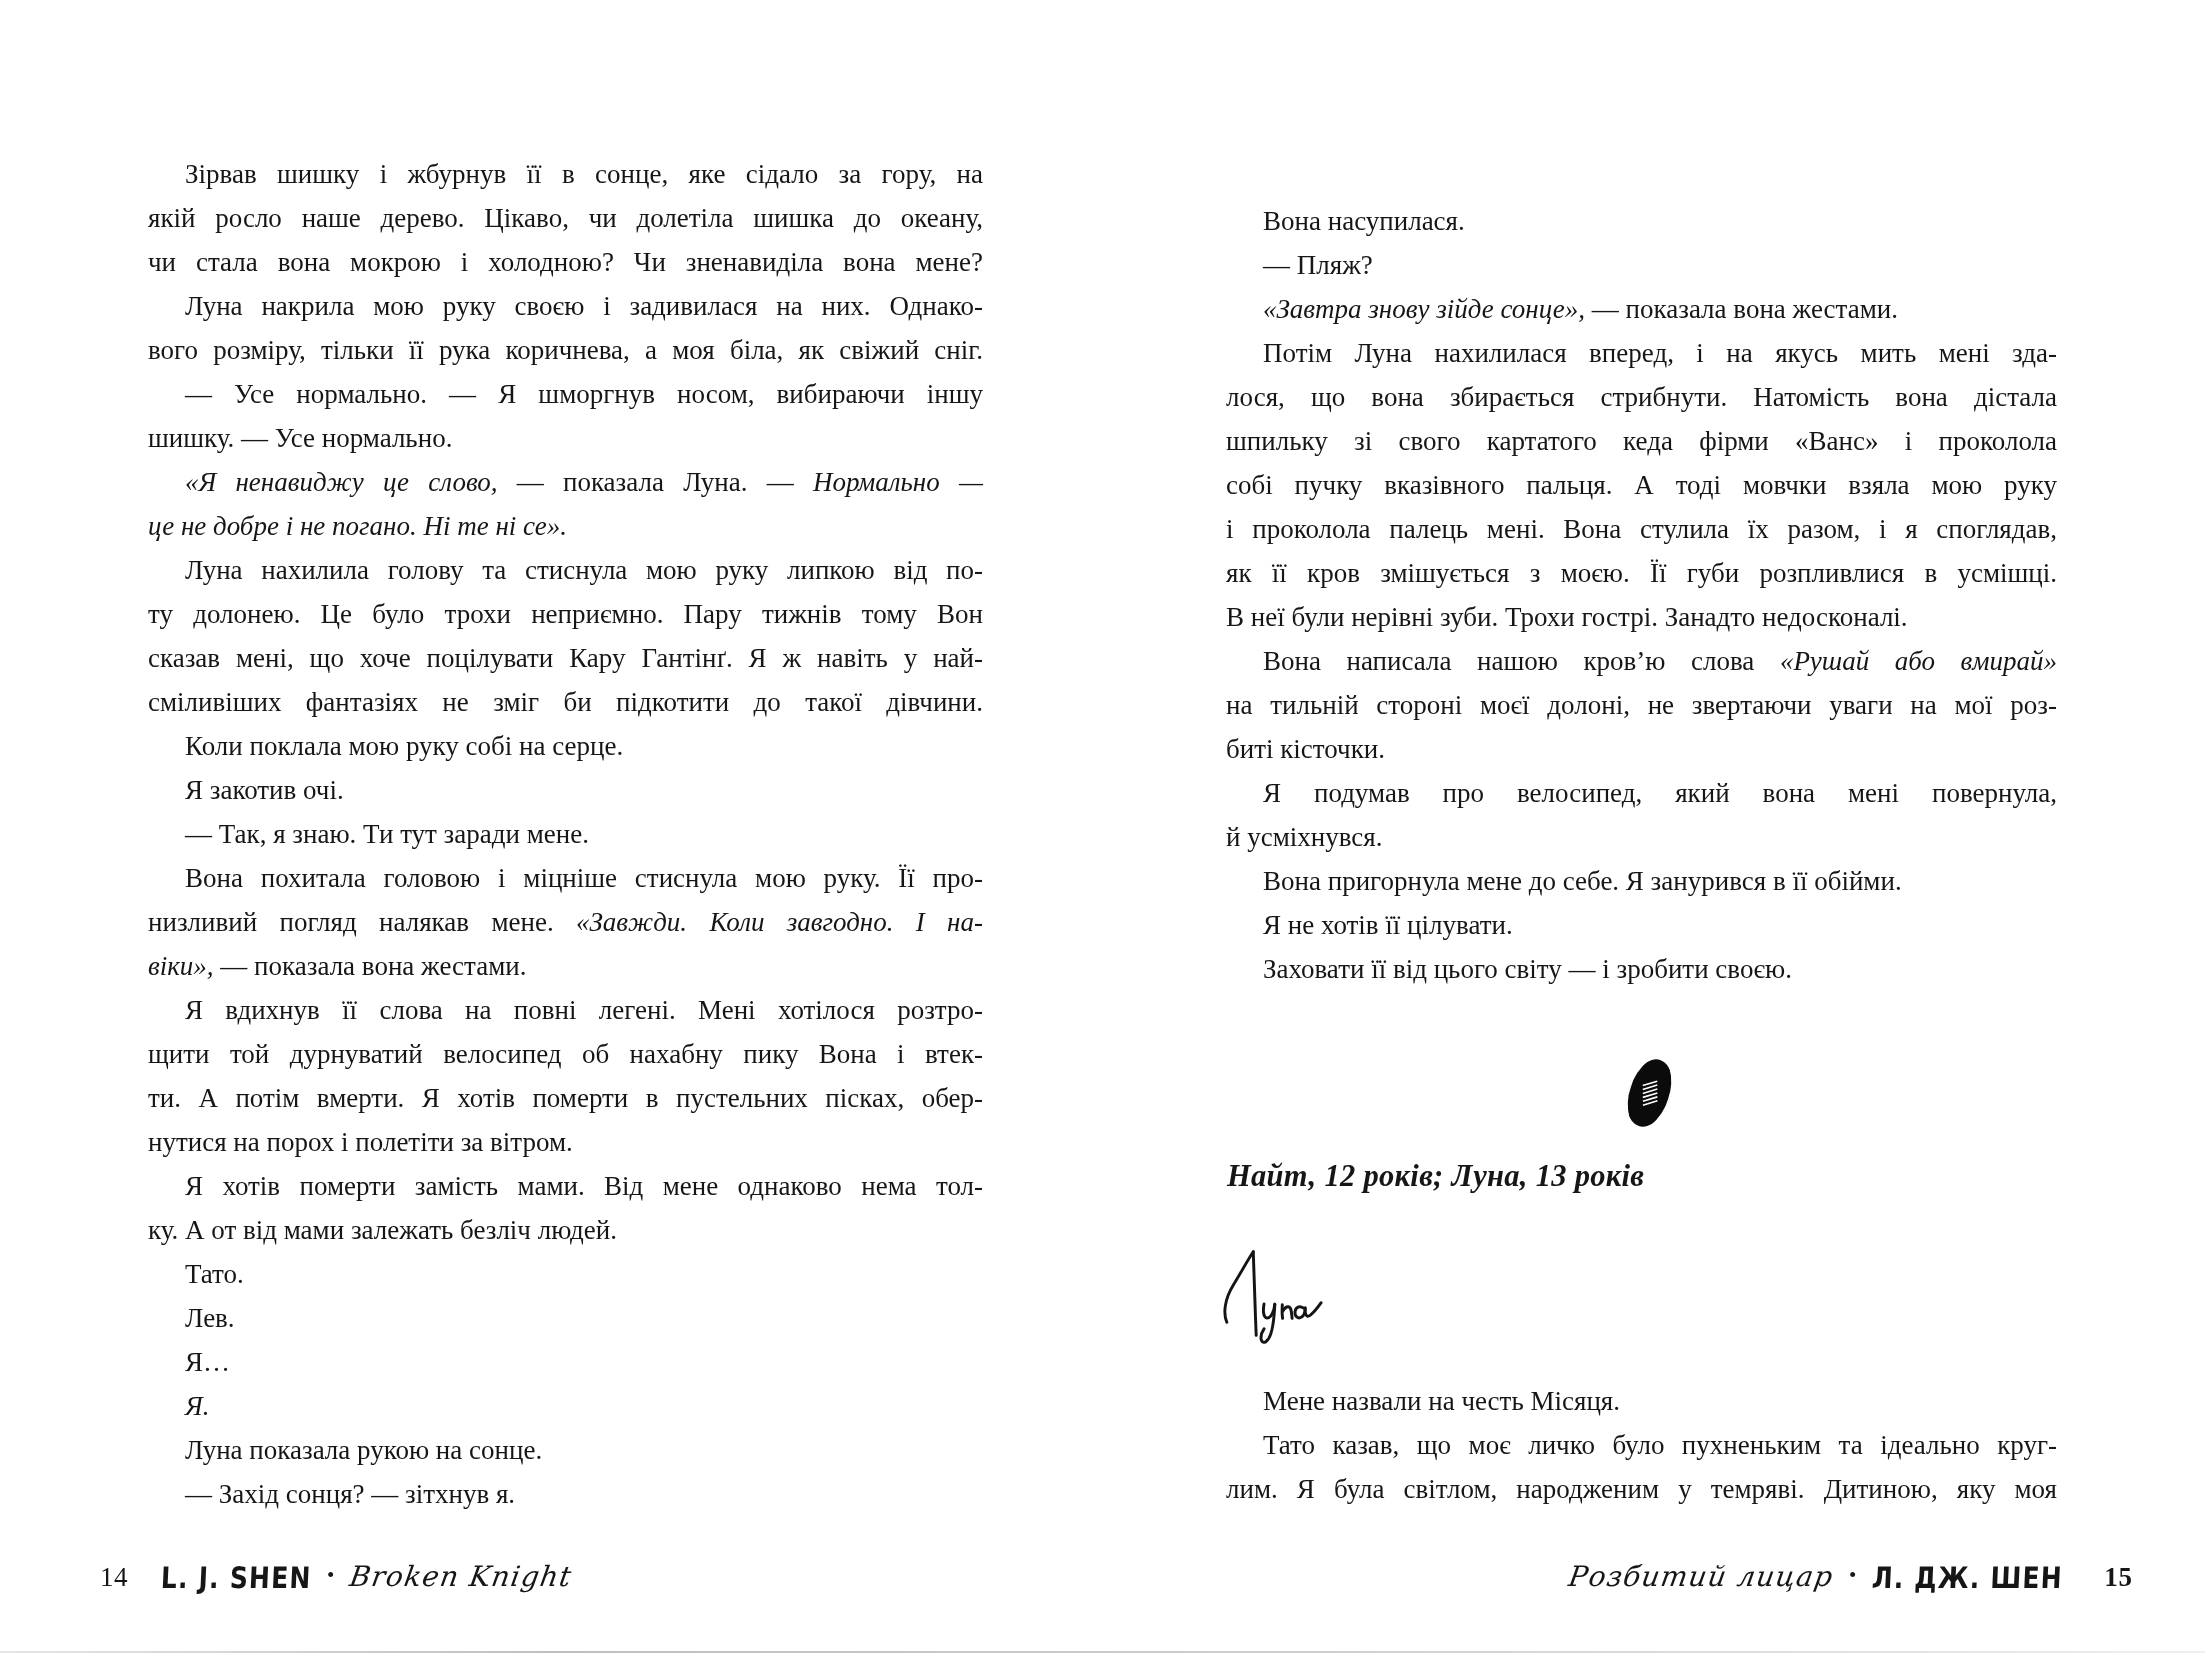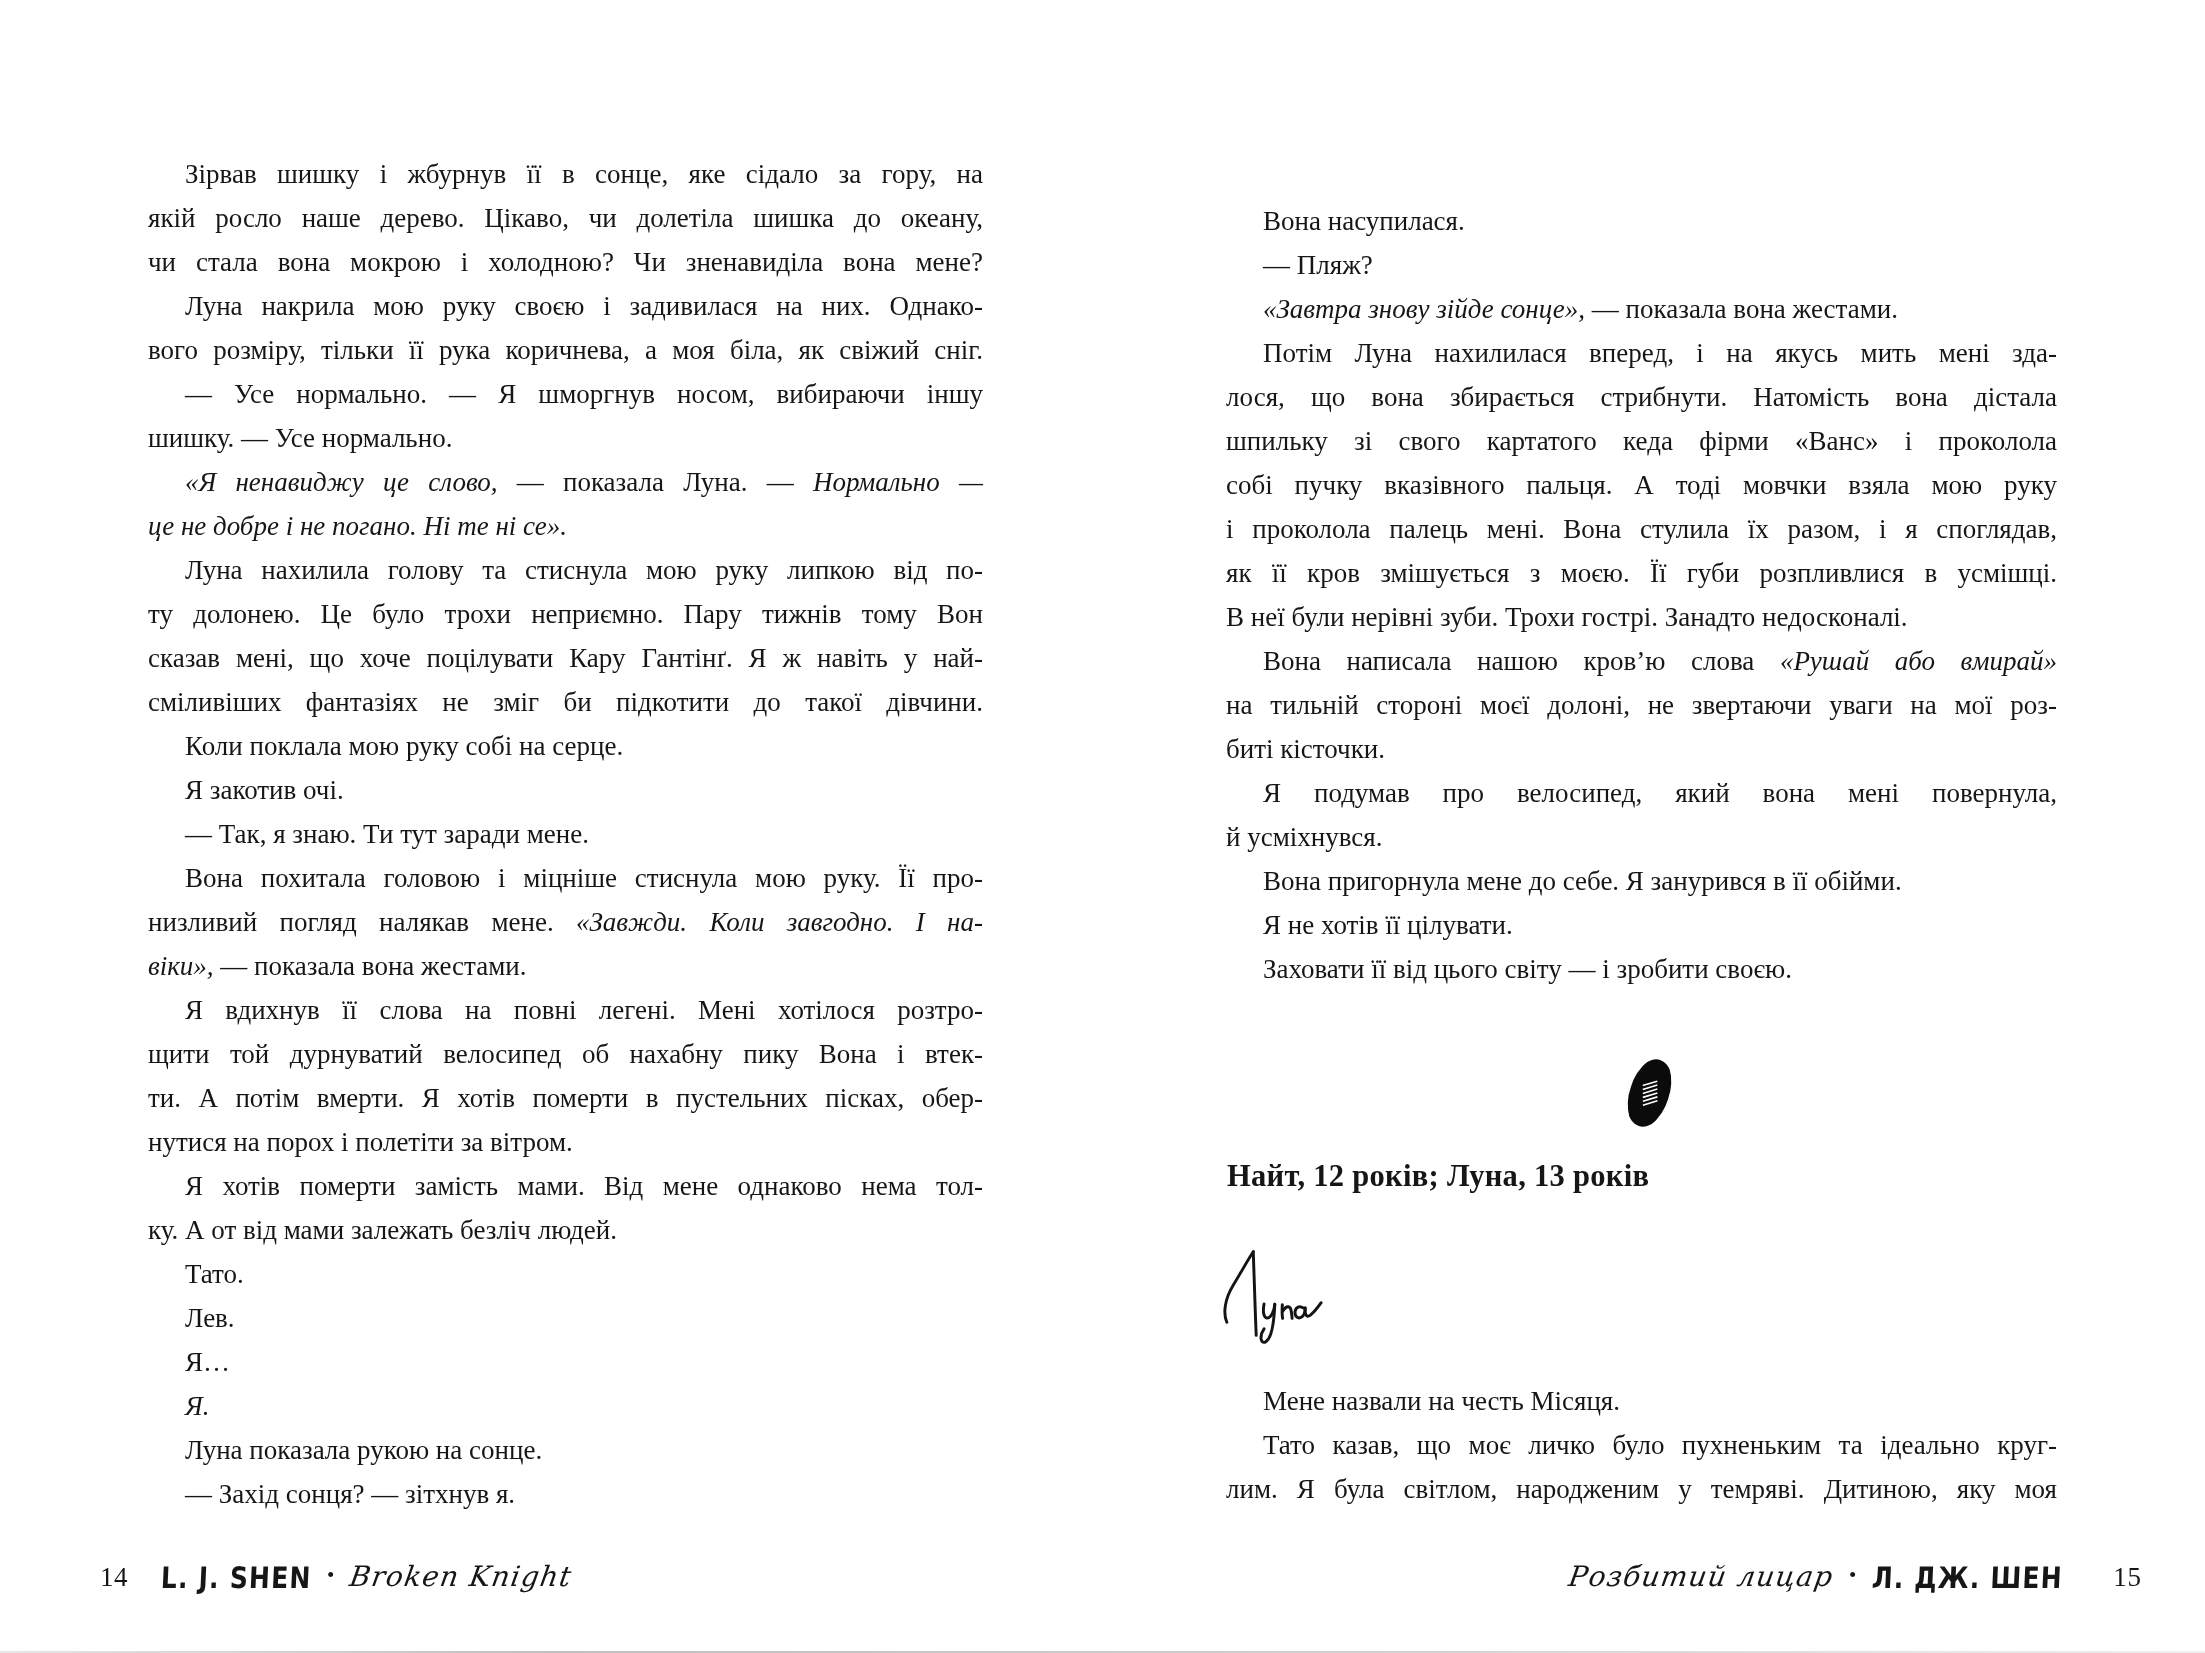--- a/index.html
+++ b/index.html
@@ -21,20 +21,21 @@
   }
   .line.j{text-align:justify;text-align-last:justify;}
   .line.ind{padding-left:37px;}
   .it{font-style:italic;}
   .chapter-heading{
     position:absolute;
     left:1227px;top:1156px;
     width:834px;
     font-size:30.5px;
     font-weight:700;
+    font-style:italic;
     line-height:40px;
     letter-spacing:0.3px;
   }
   .ornament-wrap{position:absolute;left:1617px;top:1052px;width:65px;height:82px;}
   .signature-wrap{position:absolute;left:1219px;top:1240px;width:109px;height:111px;}
   .footer{
     position:absolute;
     top:1555px;
     height:44px;
     line-height:41px;
@@ -54,21 +55,21 @@
   }
   .scriptish{
     font-family:"DejaVu Serif", serif;
     font-style:italic;
     display:inline-block;
     transform:skewX(-9deg);
     letter-spacing:1.2px;
     font-size:28px;
   }
   .sep{font-size:21px;vertical-align:3.7px;padding:0 8.7px;}
-  .gap-l{margin-left:44px;}
+  .gap-l{margin-left:35px;font-weight:bold;}
   .gap-r{margin-right:26px;}
   .scan-edge{
     position:absolute;left:0;bottom:0;width:100%;height:3.1px;
     background:linear-gradient(to right,#e6e6e6,#bfbfbf 25%,#cfcfcf 60%,#efefef);
   }
 </style>
 </head>
 <body>
 
 <div class="page-col" style="left:148px;top:152px;width:835px;">

